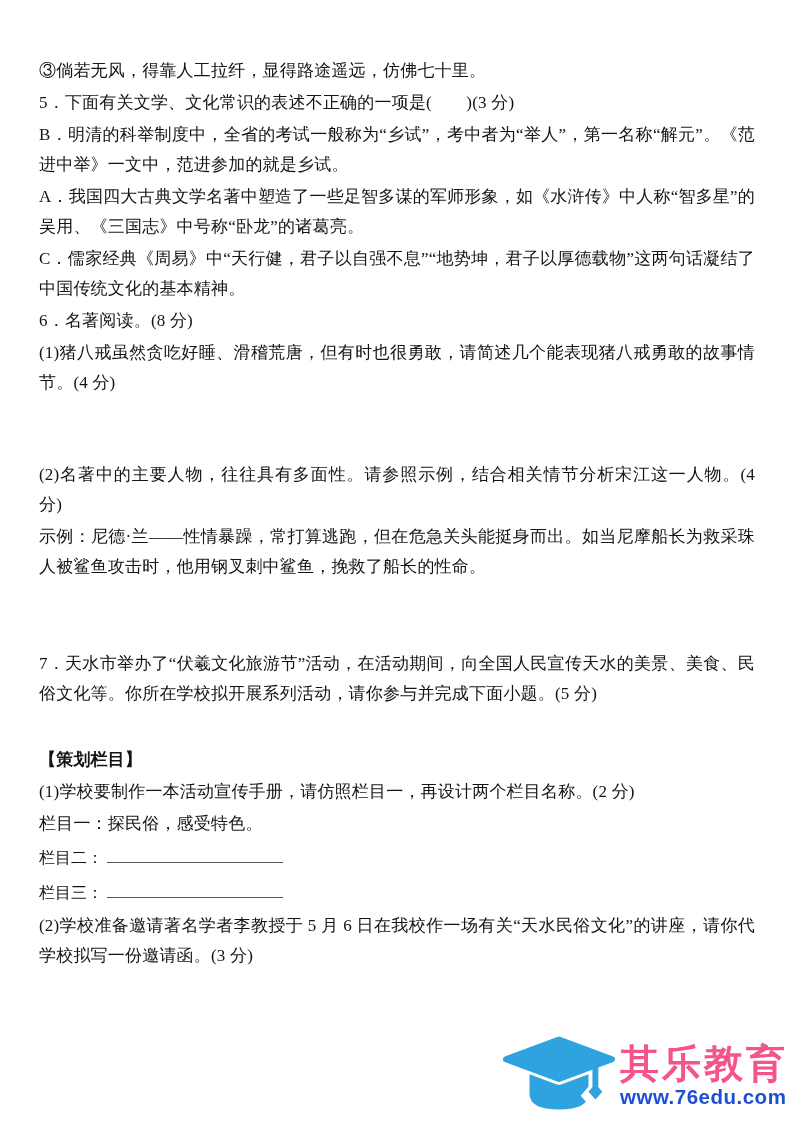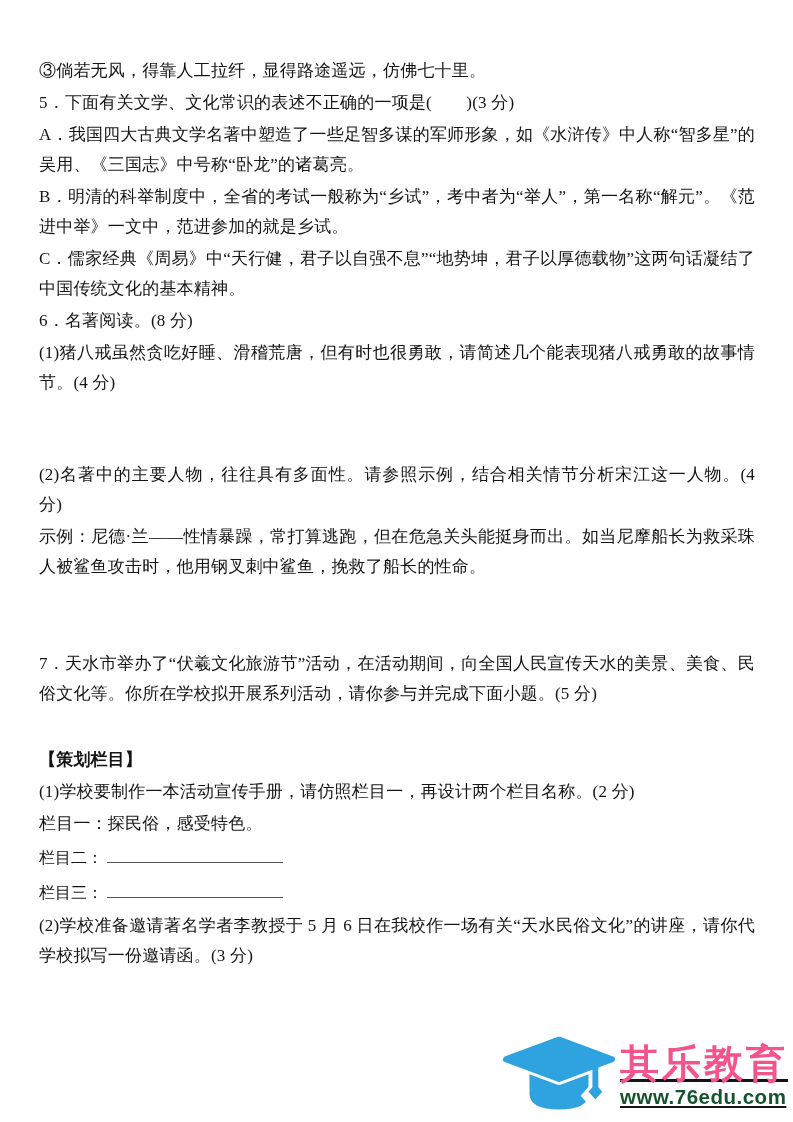--- a/index.html
+++ b/index.html
@@ -49,54 +49,53 @@
     border-bottom:1.5px solid #555;
     margin-left:4px;
     vertical-align:baseline;
   }
   .logo{
     position:absolute;
     right:5px;
     bottom:6px;
     display:flex;
     align-items:center;
-    text-decoration:underline;
   }
   .logo .cap{width:118px;height:80px;flex:0 0 auto;}
   .logo .logo-text{margin-left:2px;}
   .logo .brand{
     font-family:"Liberation Sans","DejaVu Sans",sans-serif;
     font-weight:bold;
     font-size:39px;
     line-height:42px;
     color:#f4538b;
     letter-spacing:3px;
     white-space:nowrap;
   }
   .logo .url{
     font-family:"Liberation Sans","DejaVu Sans",sans-serif;
     font-weight:bold;
     font-size:20.5px;
     line-height:24px;
-    color:#14532d;
+    color:#1d4ed8;
     letter-spacing:0.5px;
     white-space:nowrap;
   }
 </style>
 </head>
 <body>
 
 <div class="content">
 
   <p class="line">③倘若无风，得靠人工拉纤，显得路途遥远，仿佛七十里。</p>
 
 
   <p class="line">5．下面有关文学、文化常识的表述不正确的一项是(　　)(3 分)</p>
+  <p class="line">B．明清的科举制度中，全省的考试一般称为“乡试”，考中者为“举人”，第一名称“解元”。《范进中举》一文中，范进参加的就是乡试。</p>
   <p class="line">A．我国四大古典文学名著中塑造了一些足智多谋的军师形象，如《水浒传》中人称“智多星”的吴用、《三国志》中号称“卧龙”的诸葛亮。</p>
-  <p class="line">B．明清的科举制度中，全省的考试一般称为“乡试”，考中者为“举人”，第一名称“解元”。《范进中举》一文中，范进参加的就是乡试。</p>
   <p class="line">C．儒家经典《周易》中“天行健，君子以自强不息”“地势坤，君子以厚德载物”这两句话凝结了中国传统文化的基本精神。</p>
 
   <p class="line">6．名著阅读。(8 分)</p>
   <p class="line">(1)猪八戒虽然贪吃好睡、滑稽荒唐，但有时也很勇敢，请简述几个能表现猪八戒勇敢的故事情节。(4 分)</p>
 
   <div class="spacer-answer1"></div>
 
   <p class="line">(2)名著中的主要人物，往往具有多面性。请参照示例，结合相关情节分析宋江这一人物。(4 分)</p>
   <p class="line">示例：尼德·兰——性情暴躁，常打算逃跑，但在危急关头能挺身而出。如当尼摩船长为救采珠人被鲨鱼攻击时，他用钢叉刺中鲨鱼，挽救了船长的性命。</p>
 

